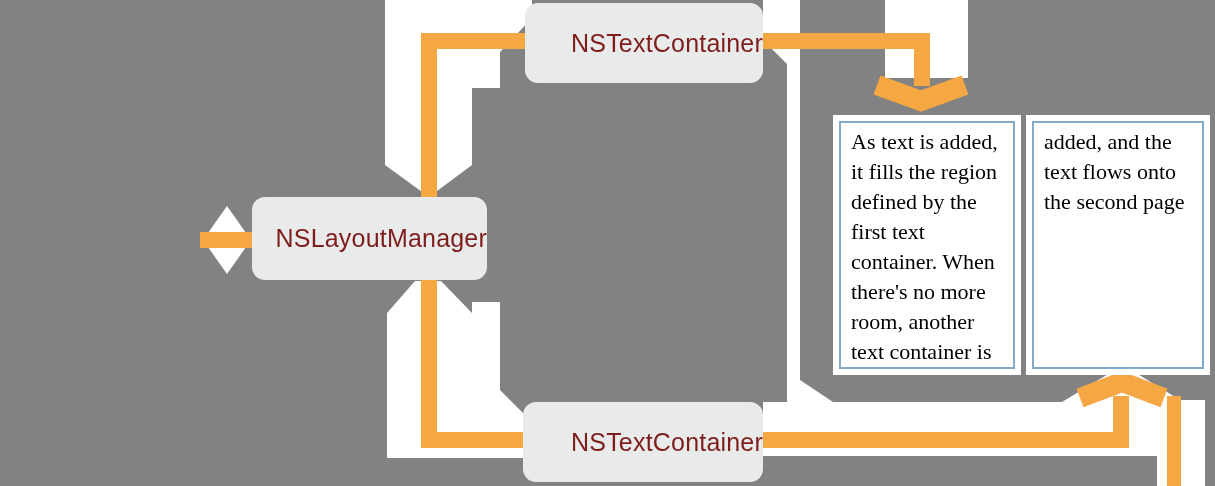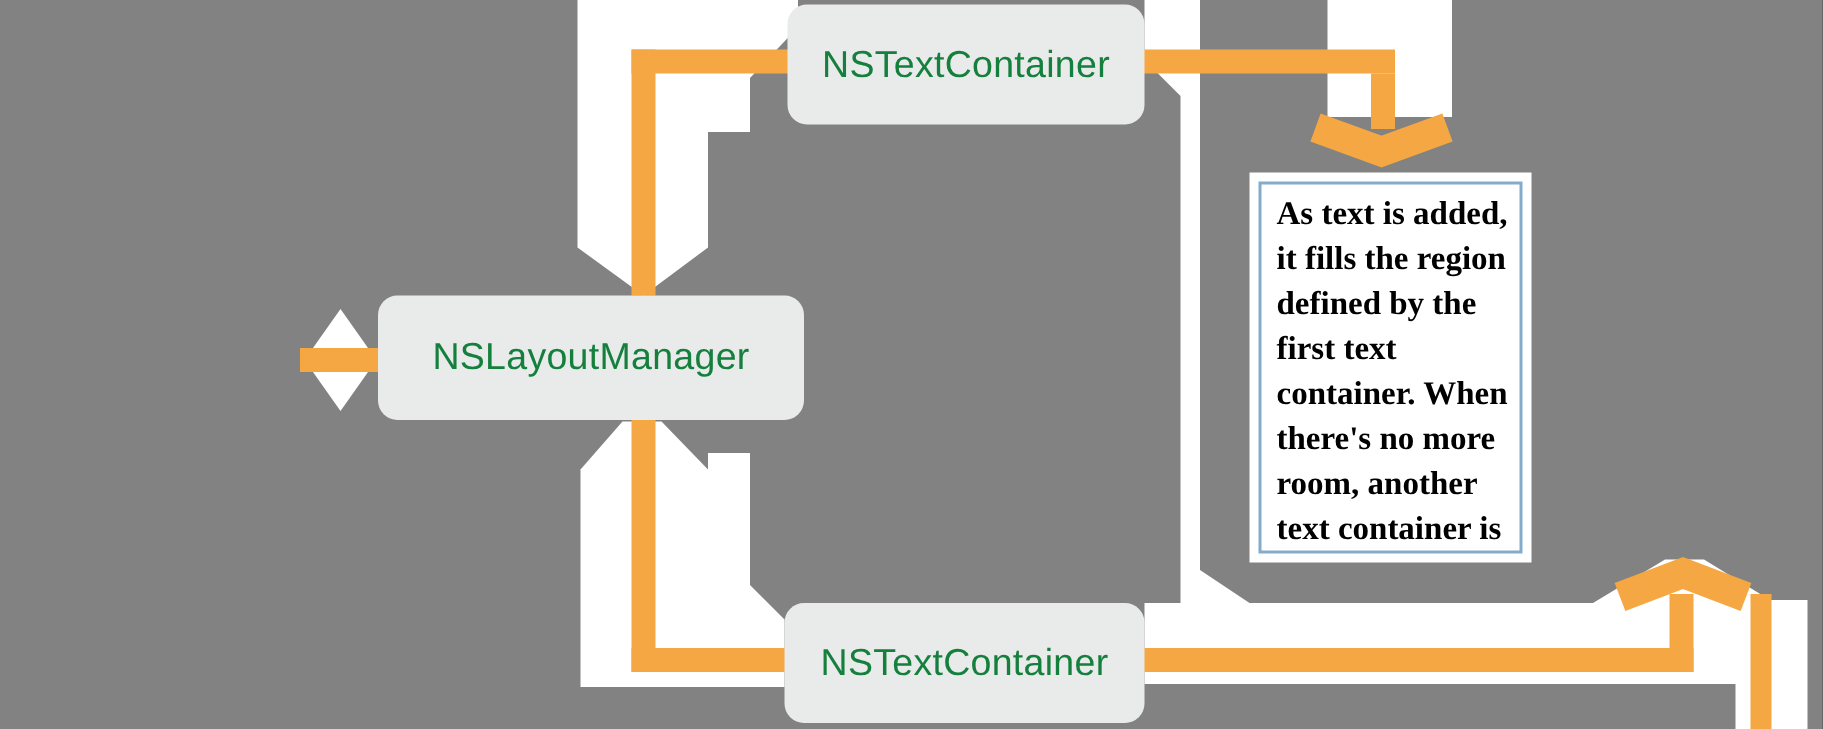--- a/index.html
+++ b/index.html
@@ -8,27 +8,27 @@
     width:1215px;height:486px;
     background:#828282;
     overflow:hidden;
     font-family:"Liberation Sans", sans-serif;
   }
   .bg-layer{position:absolute;left:0;top:0;width:1215px;height:486px;}
   .node{
     position:absolute;
     background:#E9EAEA;
     border-radius:13px;
-    display:flex;align-items:center;justify-content:center;
-    color:#15803d;
+    display:flex;align-items:center;justify-content:flex-end;
+    color:#7f1d1d;
     font-size:25px;
     letter-spacing:0.2px;
   }
   .node-storage{left:3px;top:196px;width:197px;height:87px;}
-  .node-manager{left:252px;top:197px;width:284px;height:83px;}
+  .node-manager{left:252px;top:197px;width:235px;height:83px;}
   .node-container-top{left:525px;top:3px;width:238px;height:80px;}
   .node-container-bottom{left:523px;top:402px;width:240px;height:80px;}
   .page{
     position:absolute;
     background:#ffffff;
     top:115px;height:260px;
   }
   .page-1{left:833px;width:188px;}
   .page-2{left:1026px;width:184px;}
   .page-inner{
@@ -36,21 +36,20 @@
     left:6px;right:6px;top:6px;bottom:6px;
     border:2px solid #84ABCA;
     padding:4px 4px 0 10px;
     box-sizing:border-box;
     font-family:"Liberation Serif", serif;
     font-size:22px;
     line-height:30px;
     color:#000;
     white-space:pre-line;
     overflow:hidden;
-    font-weight:bold;
   }
 </style>
 </head>
 <body>
 
 <div class="stage">
 
   <svg class="bg-layer" viewBox="0 0 1215 486" aria-hidden="true">
 
     <g fill="#FFFFFF" stroke="none">
@@ -92,14 +91,19 @@
   <div class="page page-1">
     <div class="page-inner">As text is added,
 it fills the region
 defined by the
 first text
 container. When
 there's no more
 room, another
 text container is</div>
   </div>
+  <div class="page page-2">
+    <div class="page-inner">added, and the
+text flows onto
+the second page</div>
+  </div>
 
 </div>
 
 </body></html>

